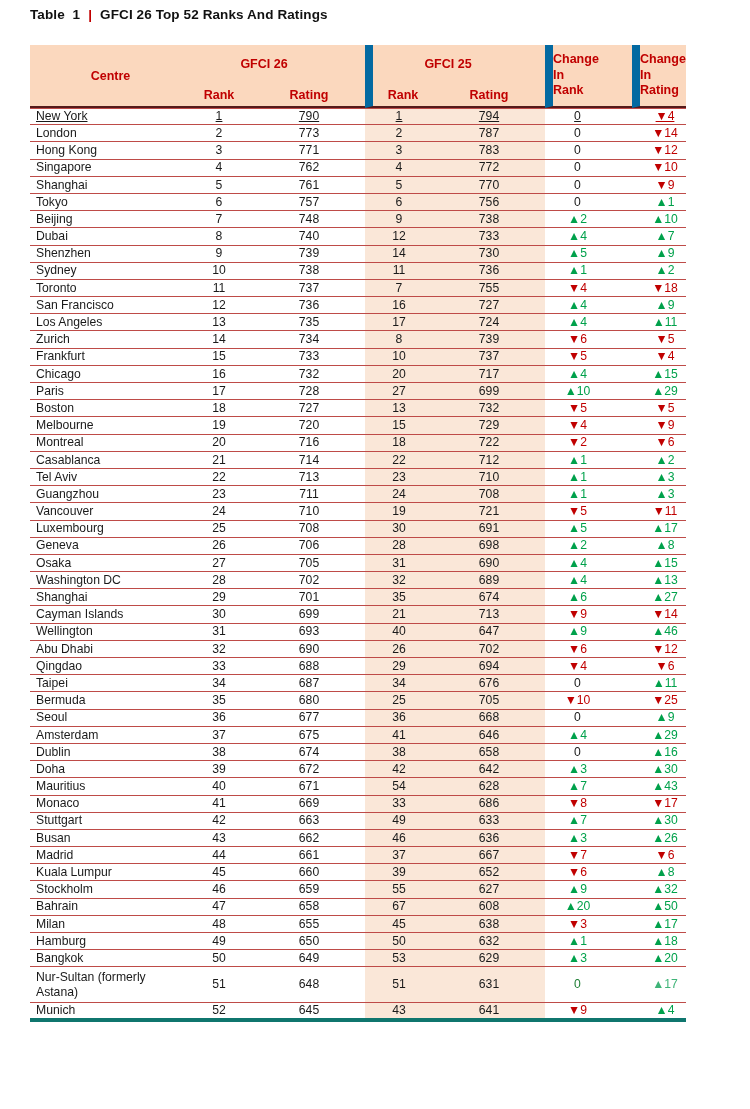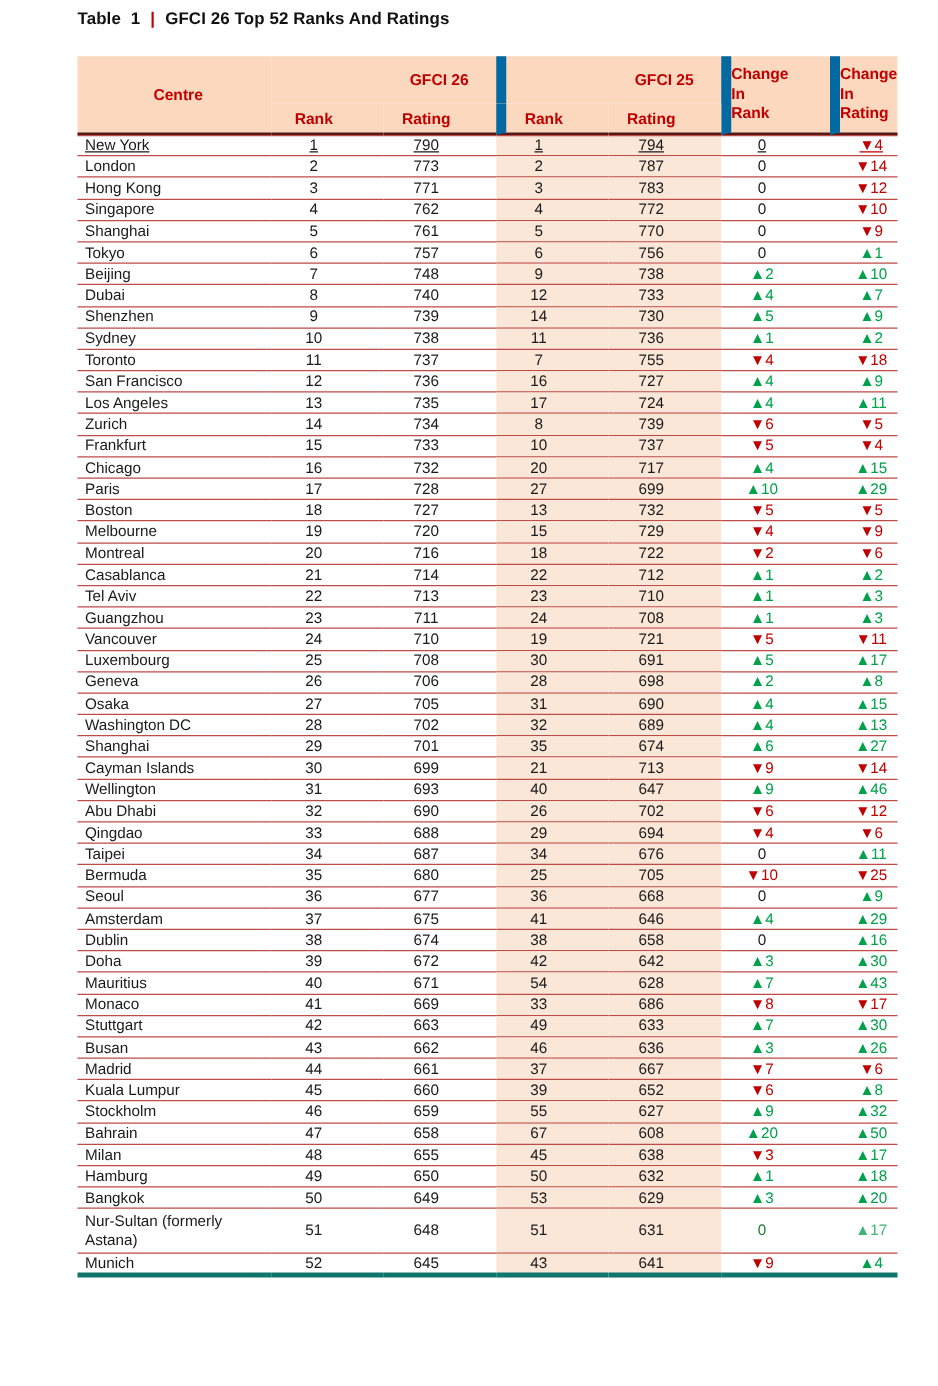--- a/index.html
+++ b/index.html
@@ -11,21 +11,21 @@
     --ink:#1a1a1a;
   }
   *{box-sizing:border-box;}
   html,body{margin:0;padding:0;}
   body{
     width:750px;height:1109px;
     background:#ffffff;
     font-family:"Liberation Sans", sans-serif;
     color:var(--ink);
   }
-  .page{position:relative;width:686px;height:1109px;overflow:hidden;margin-left:32px;}
+  .page{position:relative;width:686px;height:1109px;overflow:hidden;}
 
   .title{
     position:absolute;left:30px;top:7px;
     font-size:13.5px;font-weight:bold;color:#111;
     letter-spacing:0.1px;
   }
   .title .prefix{word-spacing:4px;}
   .title .pipe{color:var(--red);margin:0 8px;font-weight:bold;}
 
   table.gfci{
@@ -37,21 +37,21 @@
     color:var(--red);
     font-weight:bold;
     font-size:12.5px;
     padding:0;
     vertical-align:middle;
   }
   th.centre-h{
     text-align:center;padding-left:6px;
     border-bottom:2.5px solid #551A1A;
   }
-  th.group{height:38px;text-align:right;padding-right:22px;}
+  th.group{height:38px;text-align:center;padding-right:22px;}
   th.sub{
     height:25px;text-align:center;padding-right:22px;
     border-bottom:2.5px solid #551A1A;
   }
   th.change-h{
     text-align:left;padding-right:22px;
     white-space:pre-line;line-height:1.26;
     border-bottom:2.5px solid #551A1A;
   }
   .wsep{border-left:8px solid #0369a1;}

